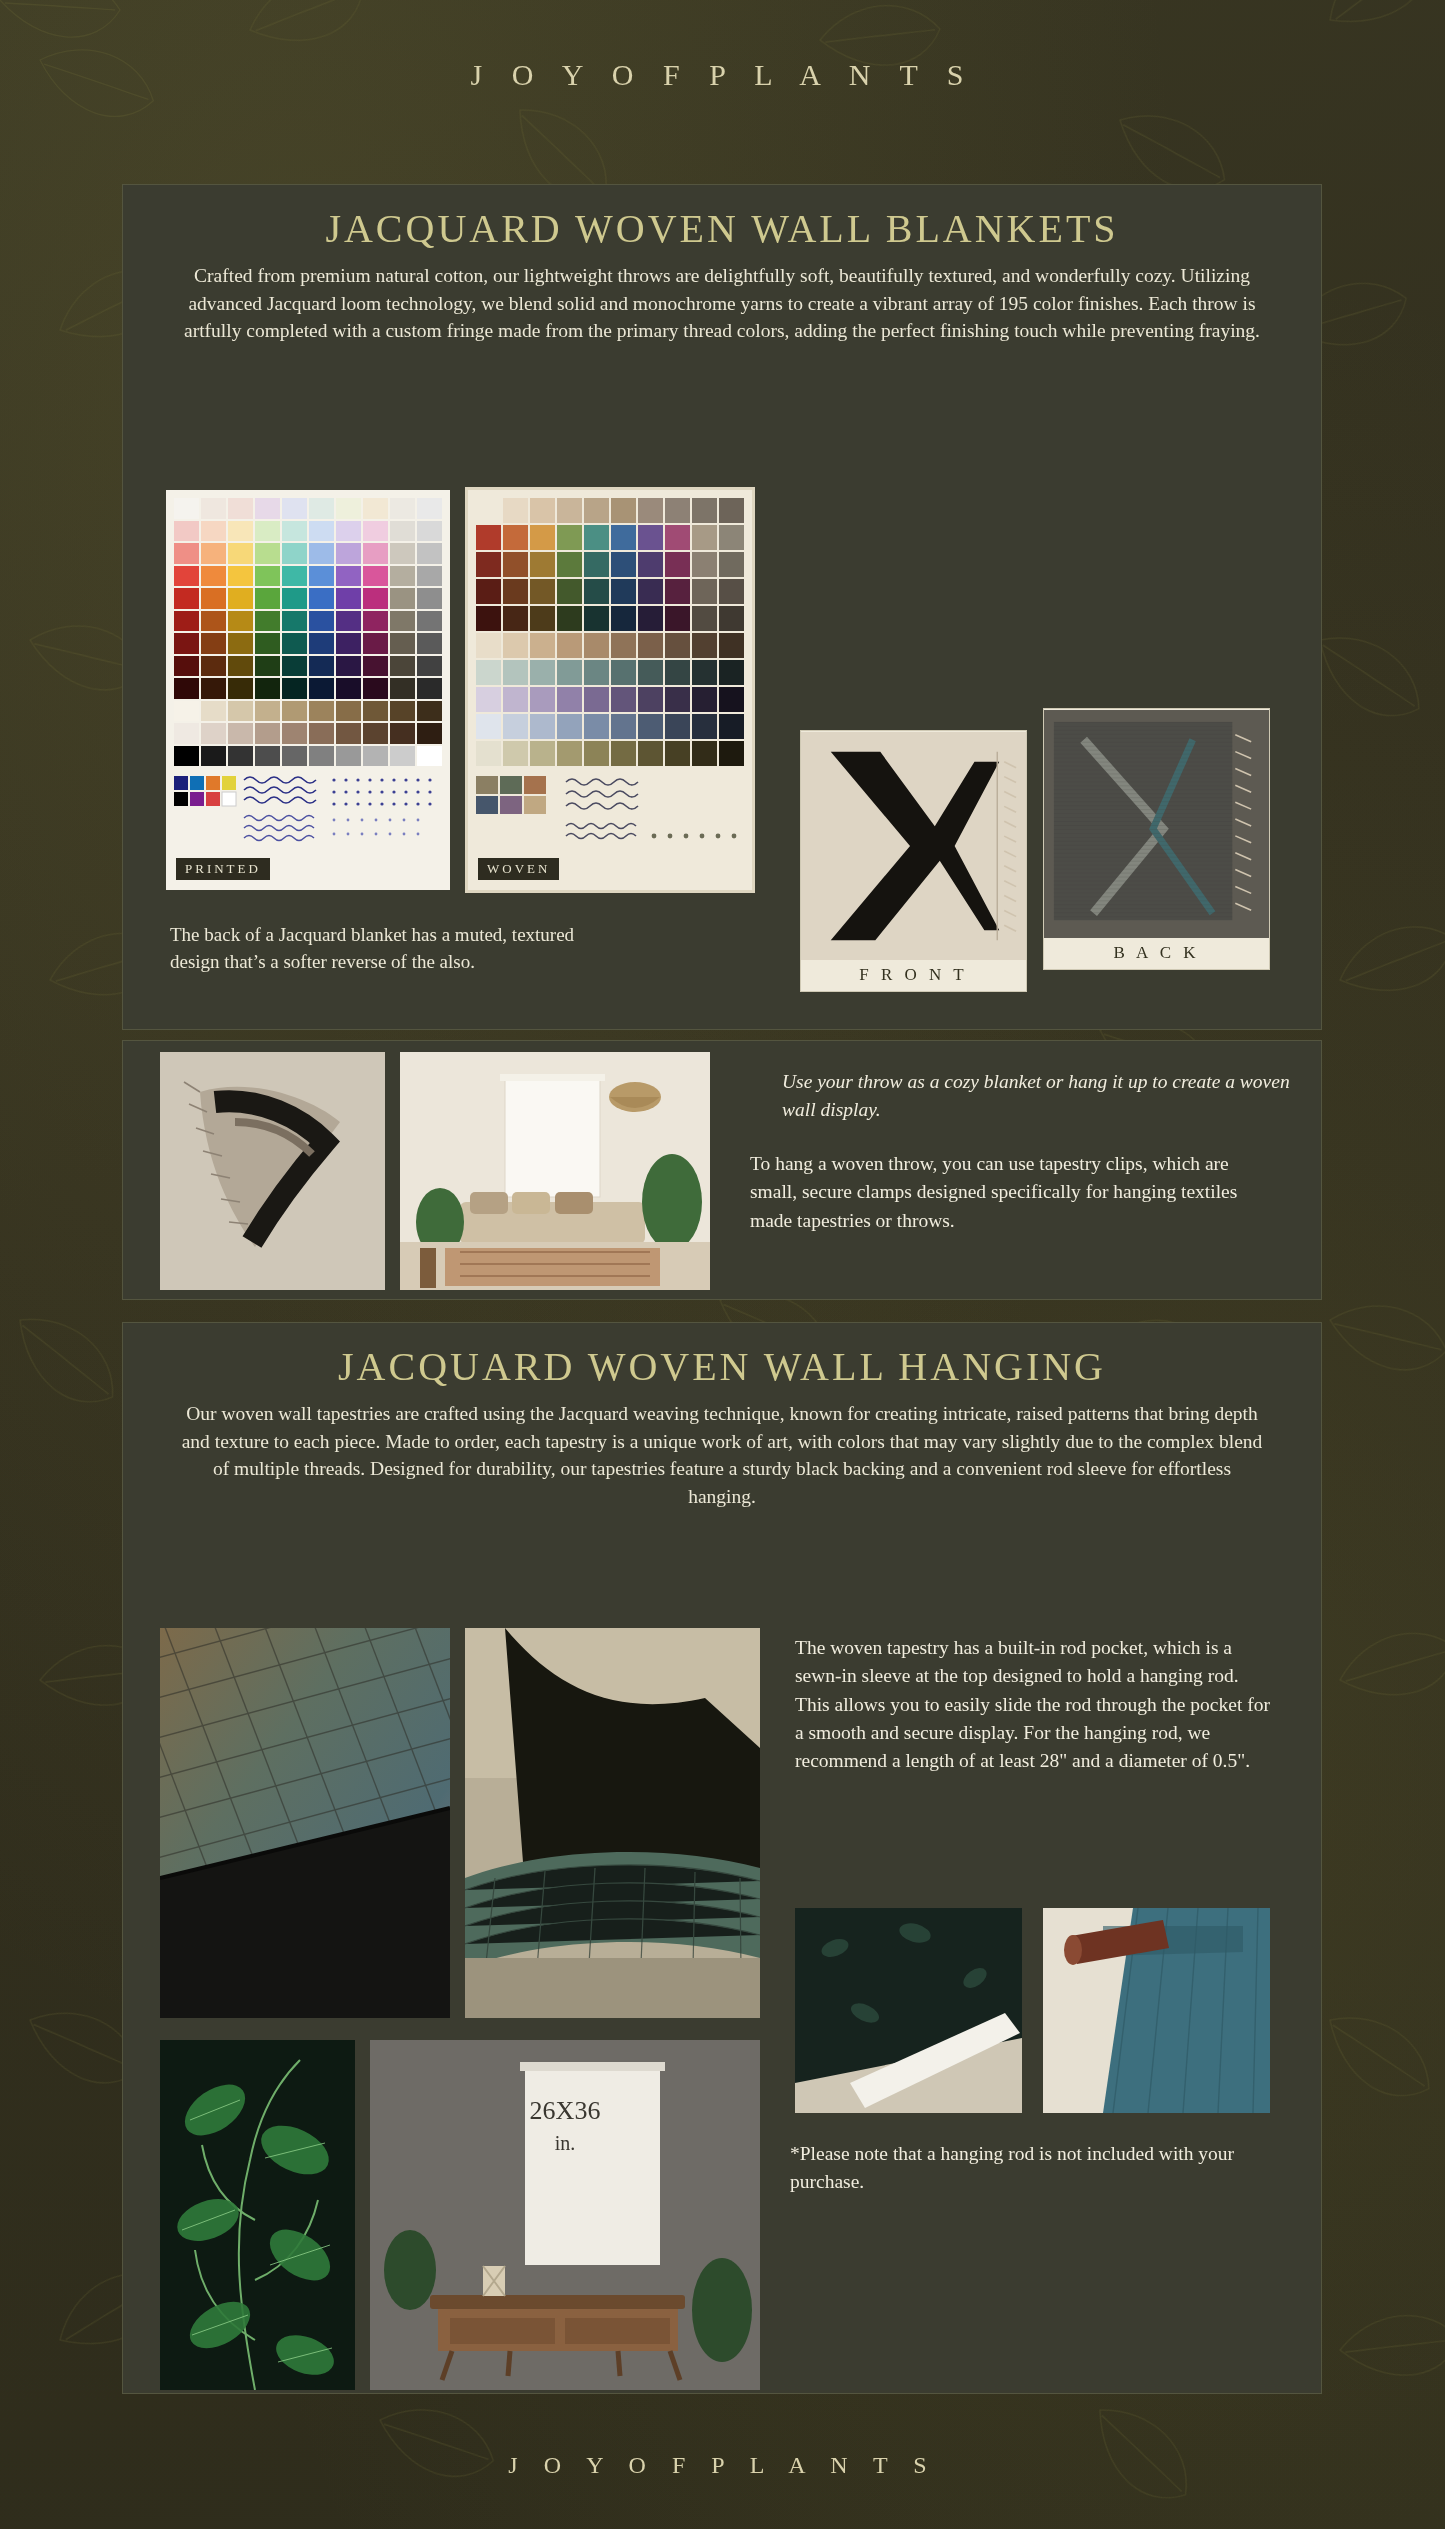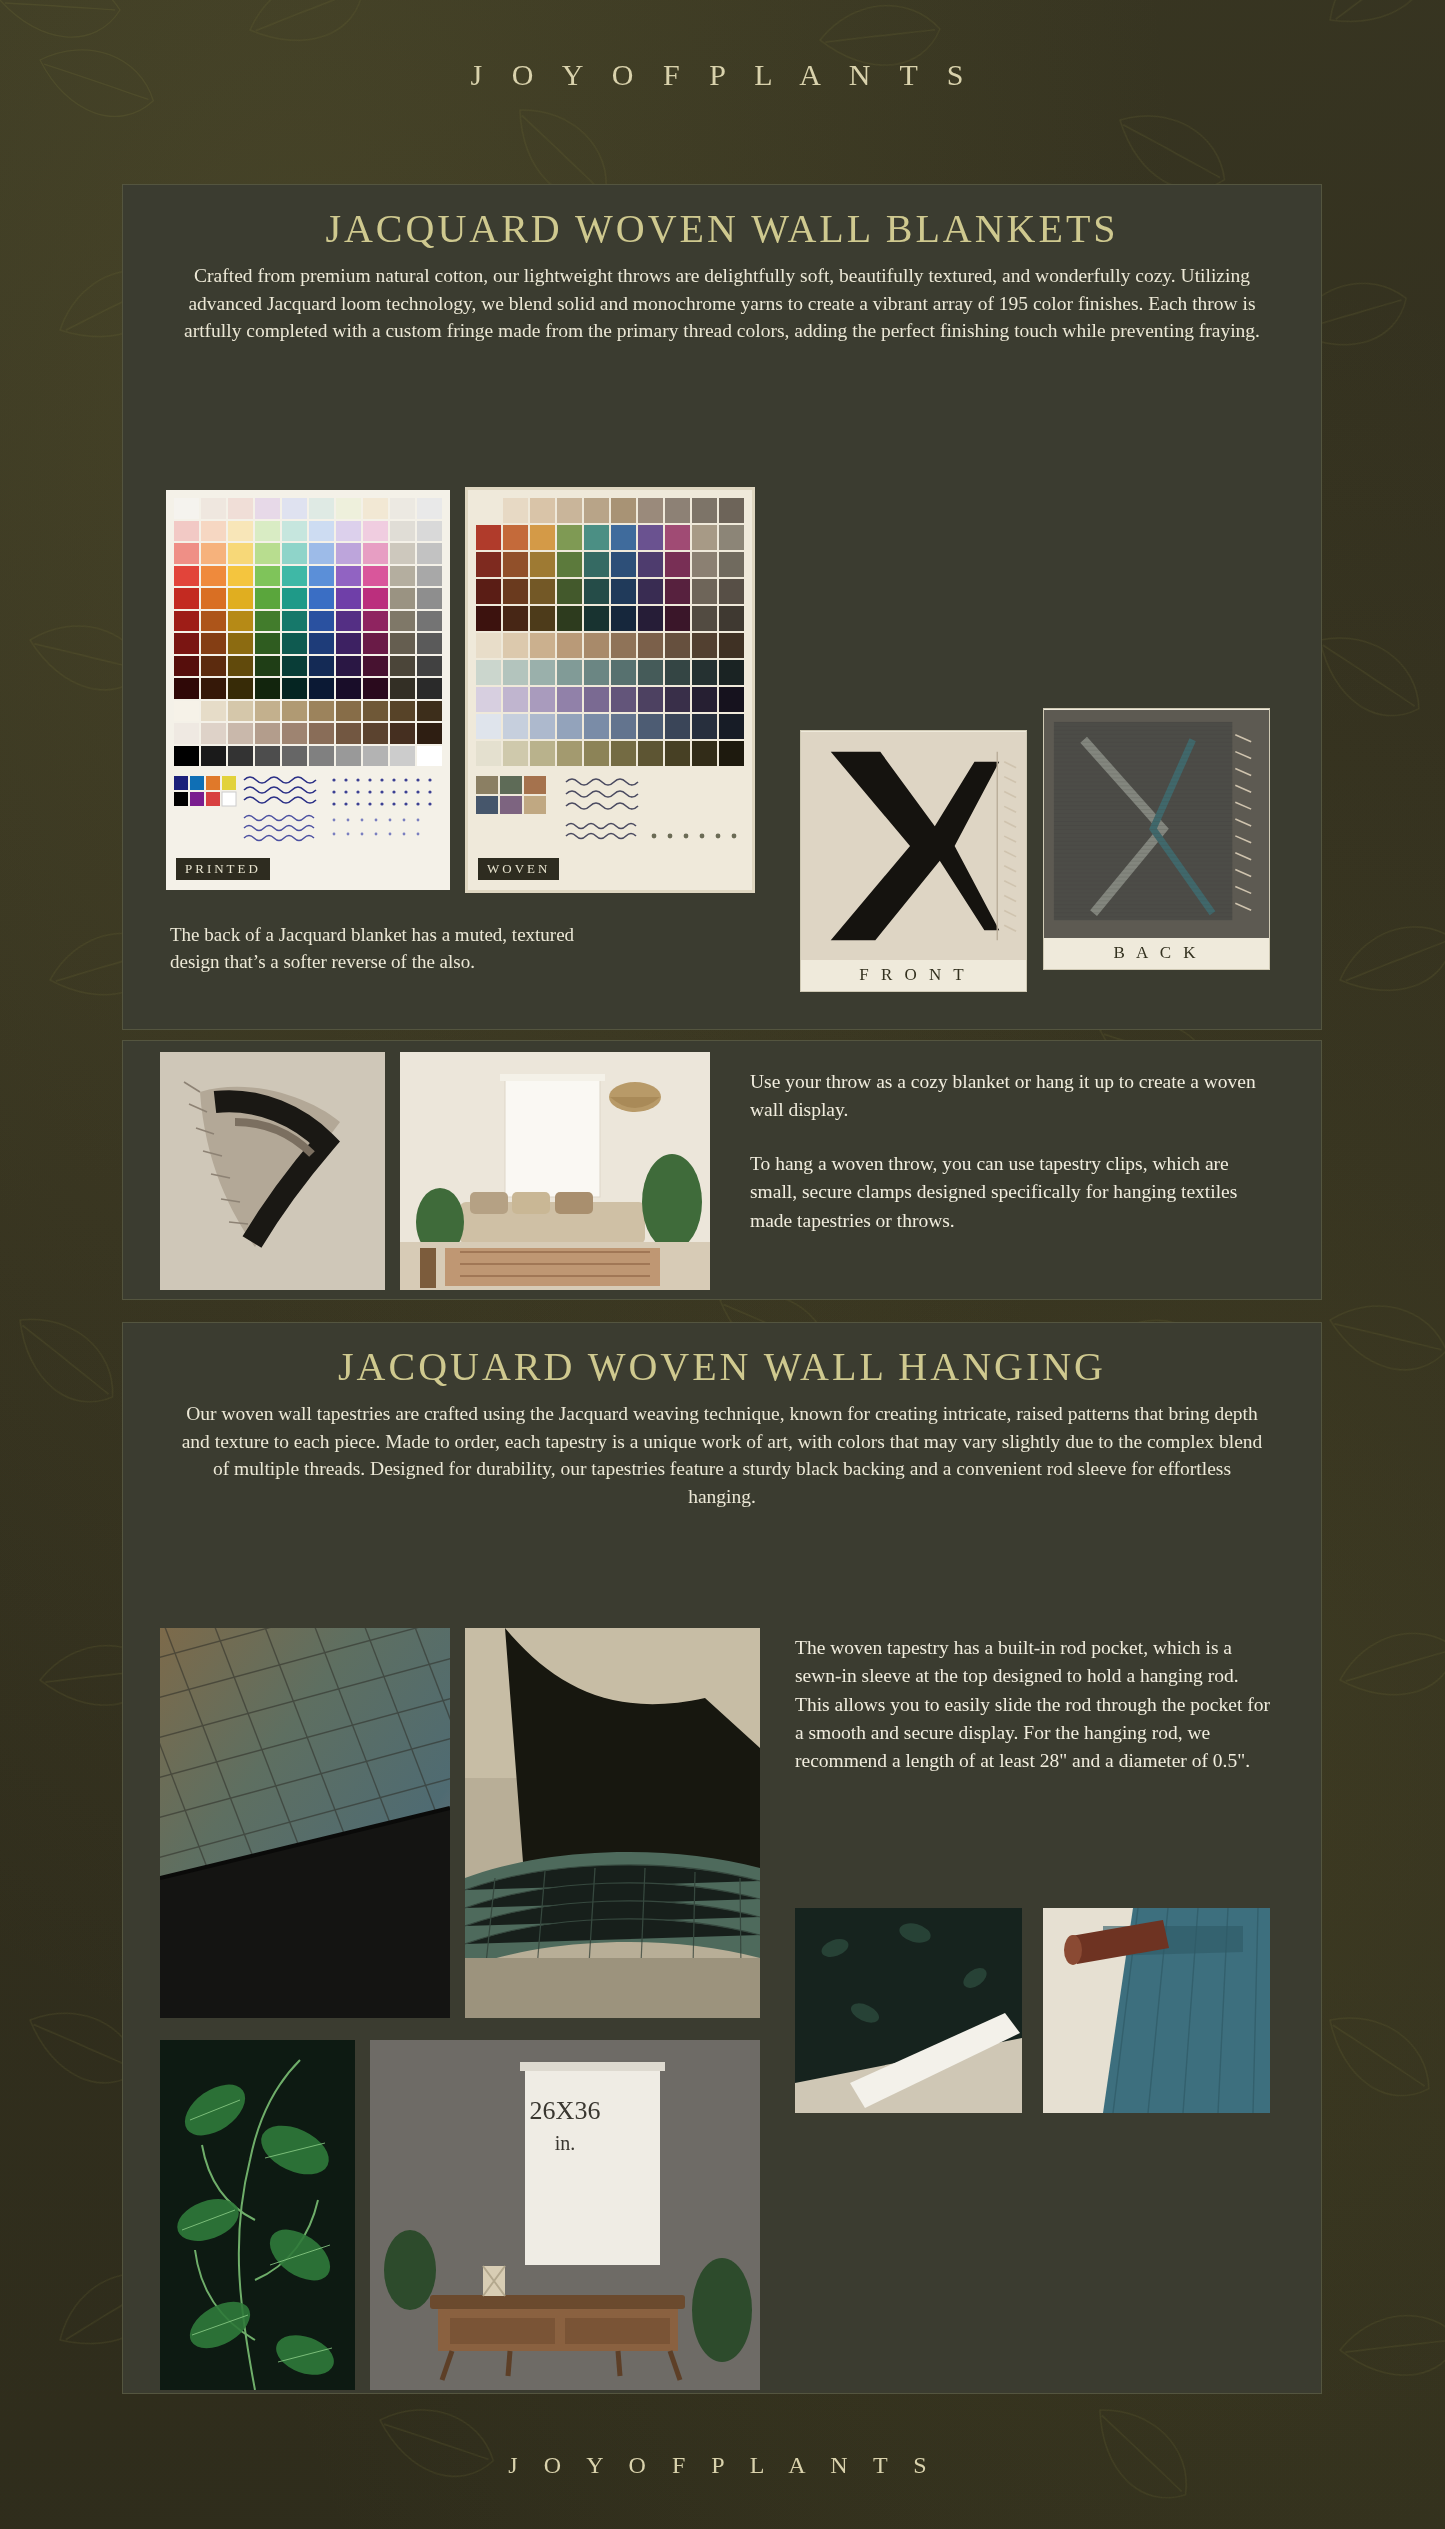--- a/index.html
+++ b/index.html
@@ -627,21 +627,21 @@
       <rect x="45" y="196" width="215" height="38" fill="#b98a63" opacity="0.8"></rect>
       <g stroke="#8e6344" stroke-width="2" opacity="0.6">
         <path d="M60 200 h190"></path>
           <path d="M60 212 h190"></path>
           <path d="M60 224 h190"></path>
       </g>
       <rect x="20" y="196" width="16" height="40" fill="#7c5c3c"></rect>
     </svg>
   </div>
 
-  <div class="side-text" style="position:absolute; left:750px; top:1068px; width:510px;">Use your throw as a cozy blanket or hang it up to create a woven wall display.</div>
+  <div class="side-text" style="position:absolute; left:782px; top:1068px; width:510px;font-style:italic;">Use your throw as a cozy blanket or hang it up to create a woven wall display.</div>
   <div class="side-text" style="position:absolute; left:750px; top:1150px; width:510px;"> To hang a woven throw, you can use tapestry clips, which are small, secure clamps designed specifically for hanging textiles made tapestries or throws.</div>
 
   <div class="panel panel-c">
     <div class="section-head">JACQUARD WOVEN WALL HANGING</div>
     <div class="body-text" style="margin-top:10px;">Our woven wall tapestries are crafted using the Jacquard weaving technique, known for creating intricate, raised patterns that bring depth and texture to each piece. Made to order, each tapestry is a unique work of art, with colors that may vary slightly due to the complex blend of multiple threads. Designed for durability, our tapestries feature a sturdy  black backing and a convenient rod sleeve for effortless hanging.</div>
   </div>
 
   <div class="imgbox" style="left:160px; top:1628px; width:290px; height:390px;">
     <svg viewBox="0 0 290 390" style="width:100%;height:100%">
       <defs>
@@ -780,16 +780,17 @@
         <ellipse cx="352" cy="270" rx="30" ry="52"></ellipse>
         <ellipse cx="40" cy="230" rx="26" ry="40"></ellipse>
       </g>
       <rect x="113" y="226" width="22" height="30" fill="#d8cdb4"></rect>
       <path d="M113 226 L135 256 M135 226 L113 256" stroke="#b3a88e" stroke-width="2"></path>
     </svg>
     <div style="position:absolute; left:0; top:56px; width:100%; text-align:center; color:#3a3730; font-size:26px; font-family:'Liberation Serif',serif;">26X36</div>
     <div style="position:absolute; left:0; top:92px; width:100%; text-align:center; color:#3a3730; font-size:20px;">in.</div>
   </div>
 
+  <div class="side-text" style="position:absolute; left:790px; top:2140px; width:495px;">*Please note that a hanging rod is not included with your purchase.</div>
 
   <div class="footer-title">J O Y   O F   P L A N T S</div>
 
 </div>
 
 </body></html>

